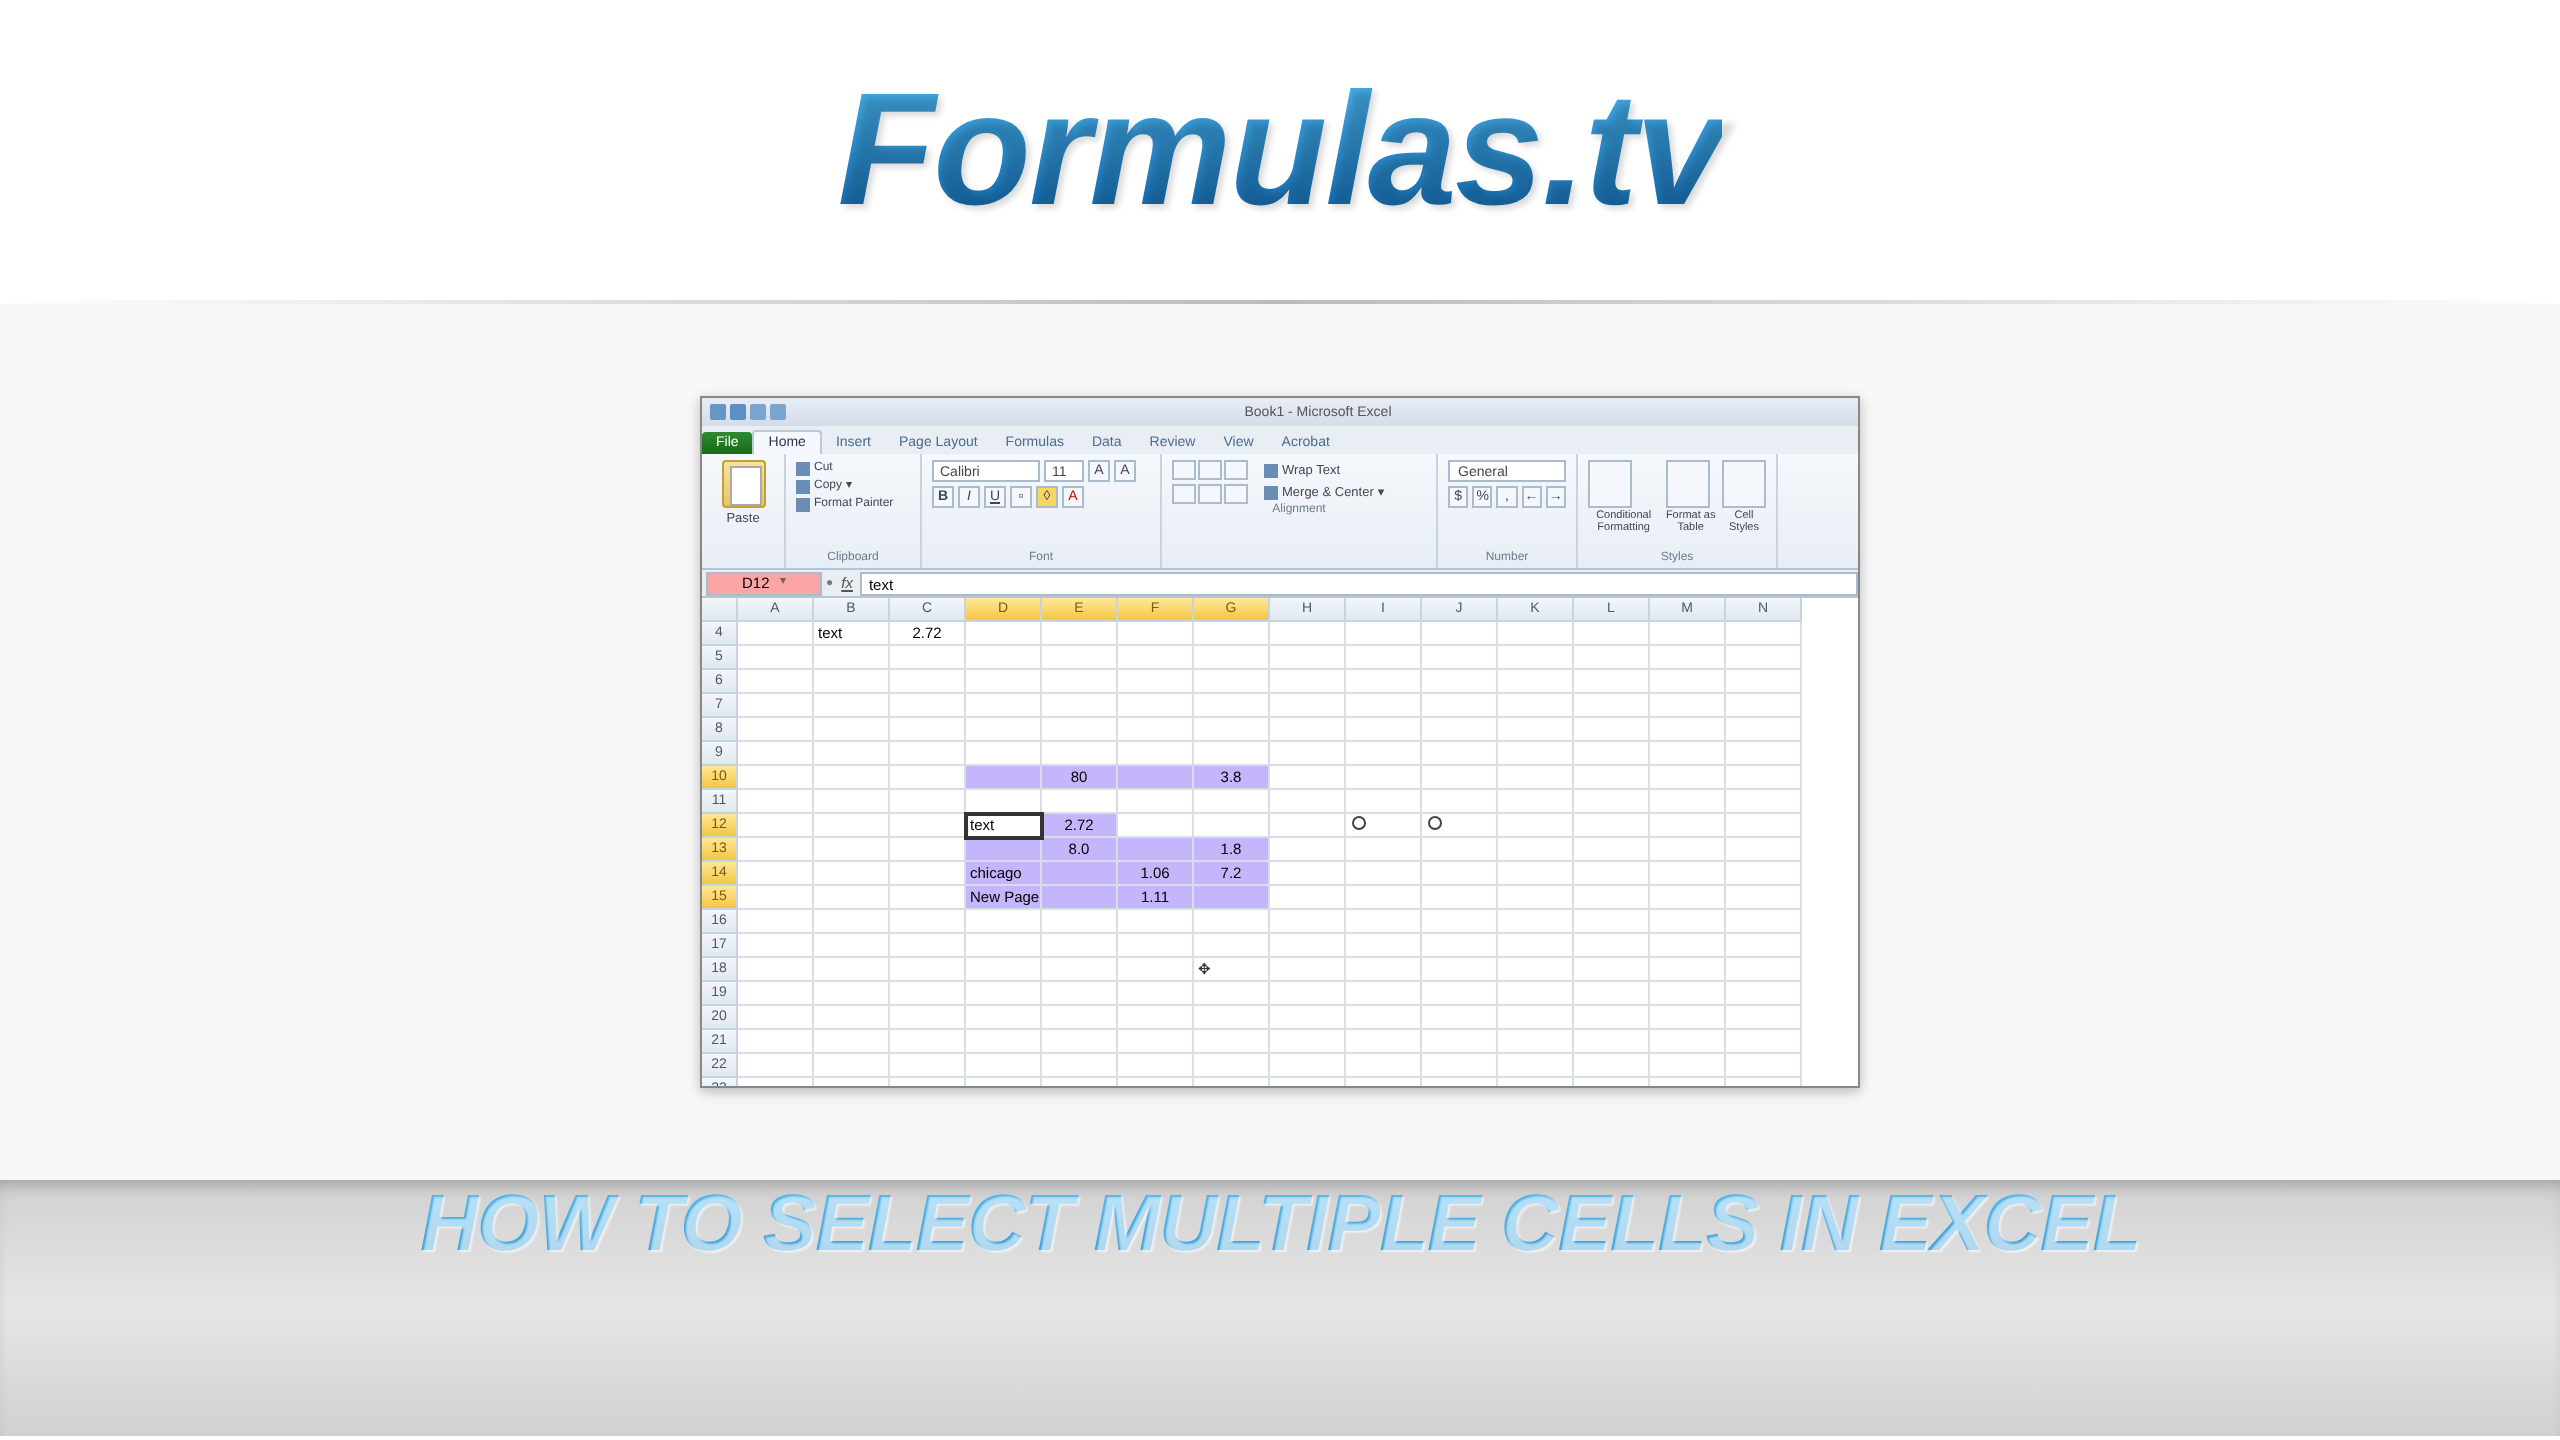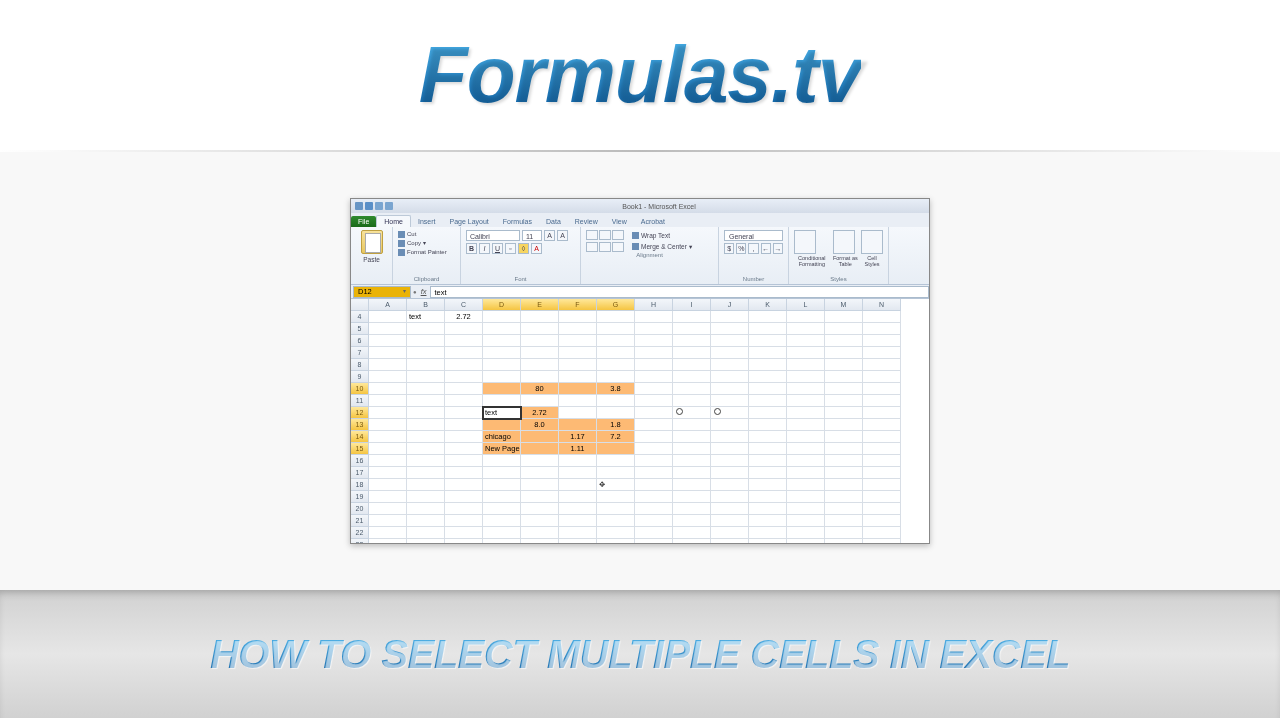--- a/index.html
+++ b/index.html
@@ -109,40 +109,39 @@
 .style-icon { width: 22px; height: 24px; border: 1px solid #abc; background: #f4f7fb; }
 .style-label { font-size: 5.5px; text-align: center; line-height: 6px; margin-top: 1px; }
 .formula-bar {
   height: 14px;
   background: #e9eef5;
   border-bottom: 1px solid #b5c4d6;
   display: flex;
   align-items: center;
   font-size: 7.5px;
 }
-.name-box { width: 58px; height: 12px; background: #eab308; border: 1px solid #abc; margin: 0 2px; padding: 0 4px; line-height: 11px; display: flex; justify-content: space-between; align-items: center; }
+.name-box { width: 58px; height: 12px; background: #fca5a5; border: 1px solid #abc; margin: 0 2px; padding: 0 17px; line-height: 11px; display: flex; justify-content: space-between; align-items: center; }
 .name-box::after { content: '▾'; font-size: 6px; color: #666; }
 .fx { padding: 0 4px; color: #555; font-style: italic; text-decoration: underline; }
 .formula-input { flex: 1; height: 12px; background: #fff; border: 1px solid #abc; padding: 0 3px; line-height: 11px; }
 .grid-area { flex: 1; overflow: hidden; position: relative; background: #fff; }
 .spreadsheet { display: grid; grid-template-columns: 18px repeat(14, 38px); grid-auto-rows: 12px; font-size: 7.5px; }
 .col-header { background: linear-gradient(#f3f6fa,#e2e8f0); border-right: 1px solid #c8d3e0; border-bottom: 1px solid #c8d3e0; text-align: center; line-height: 12px; color: #4a5a6a; font-size: 7px; }
 .col-header.sel { background: linear-gradient(#ffe89a,#f5c542); color: #7a5a10; }
 .row-header { background: linear-gradient(#f3f6fa,#e2e8f0); border-right: 1px solid #c8d3e0; border-bottom: 1px solid #c8d3e0; text-align: center; line-height: 12px; color: #4a5a6a; font-size: 7px; }
 .row-header.sel { background: linear-gradient(#ffe89a,#f5c542); color: #7a5a10; }
 .cell { border-right: 1px solid #d8dee6; border-bottom: 1px solid #d8dee6; padding: 0 2px; line-height: 12px; overflow: hidden; white-space: nowrap; }
 .cell.right { text-align: center; }
-.cell.selected { background: #fdba74; }
+.cell.selected { background: #c4b5fd; }
 .cell.active { background: #fff; outline: 2px solid #333; outline-offset: -1px; z-index: 2; position: relative; }
 .shape-circle { width: 7px; height: 7px; border: 1px solid #444; border-radius: 50%; display: inline-block; margin: 1px; }
 .bottom-section {
   height: 128px;
   background: linear-gradient(#d1d1d1,#e6e6e6,#d1d1d1);
   display: flex;
-  align-items: center;
   justify-content: center;
   box-shadow: inset 0 6px 8px -4px rgba(0,0,0,0.25);
 }
 .tutorial-title {
   font-size: 40px;
   font-weight: 800;
   font-style: italic;
   background: linear-gradient(180deg, #4fb9f0 0%, #0a5a9e 100%);
   -webkit-background-clip: text;
   background-clip: text;
@@ -447,21 +446,21 @@
           <div class="cell"></div>
           <div class="cell"></div>
           <div class="cell"></div>
           <div class="cell"></div>
           <div class="row-header sel">14</div>
           <div class="cell"></div>
           <div class="cell"></div>
           <div class="cell"></div>
           <div class="cell selected">chicago</div>
           <div class="cell selected"></div>
-          <div class="cell right selected">1.17</div>
+          <div class="cell right selected">1.06</div>
           <div class="cell right selected">7.2</div>
           <div class="cell"></div>
           <div class="cell"></div>
           <div class="cell"></div>
           <div class="cell"></div>
           <div class="cell"></div>
           <div class="cell"></div>
           <div class="cell"></div>
           <div class="row-header sel">15</div>
           <div class="cell"></div>

